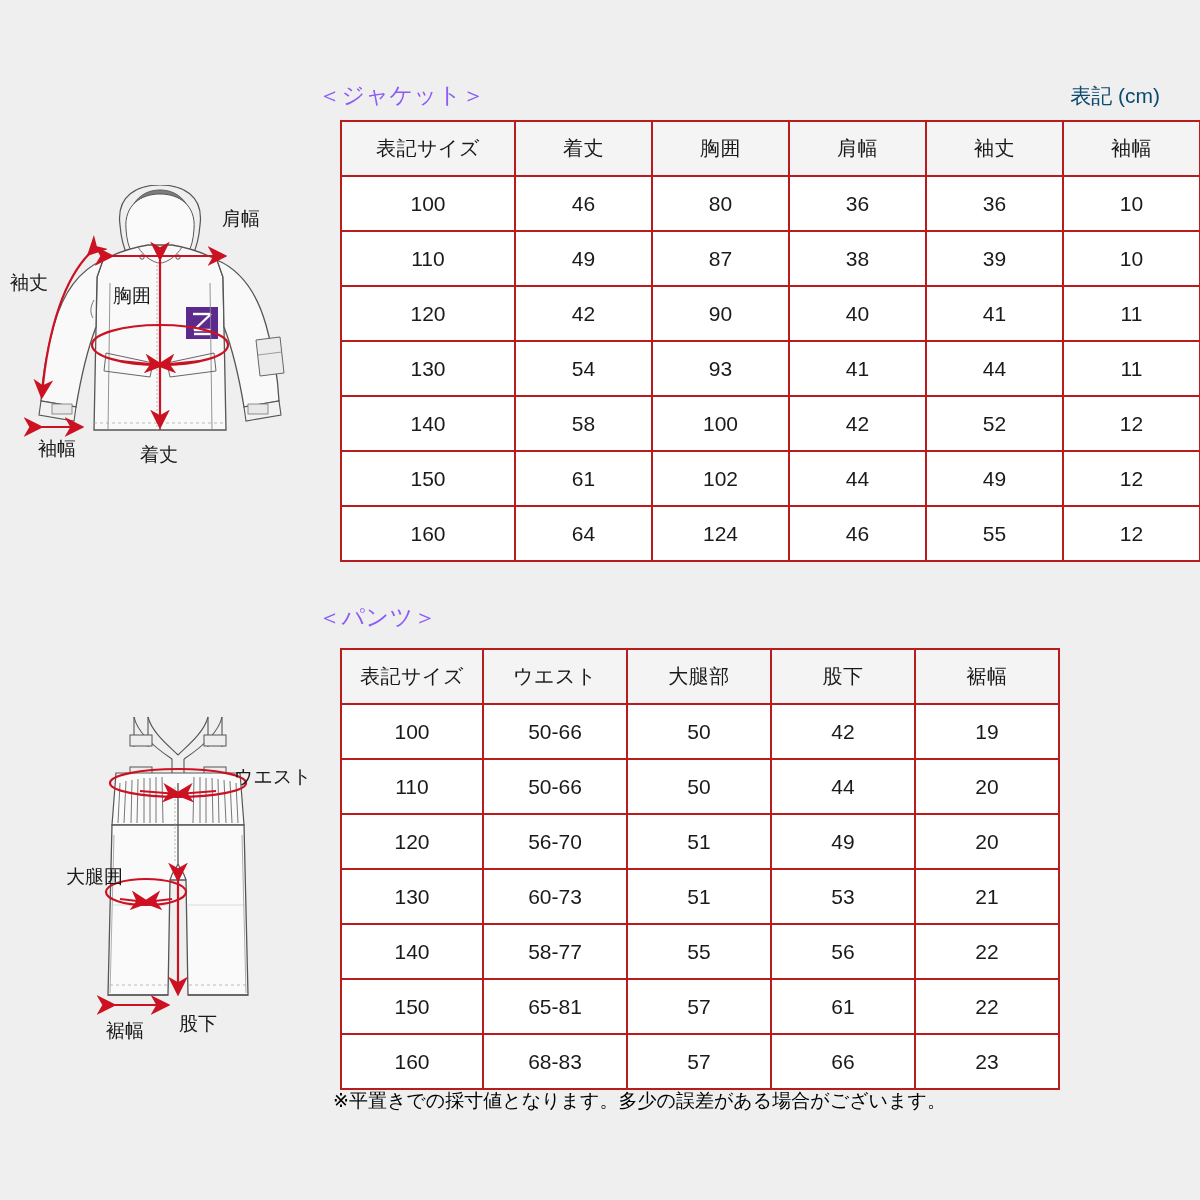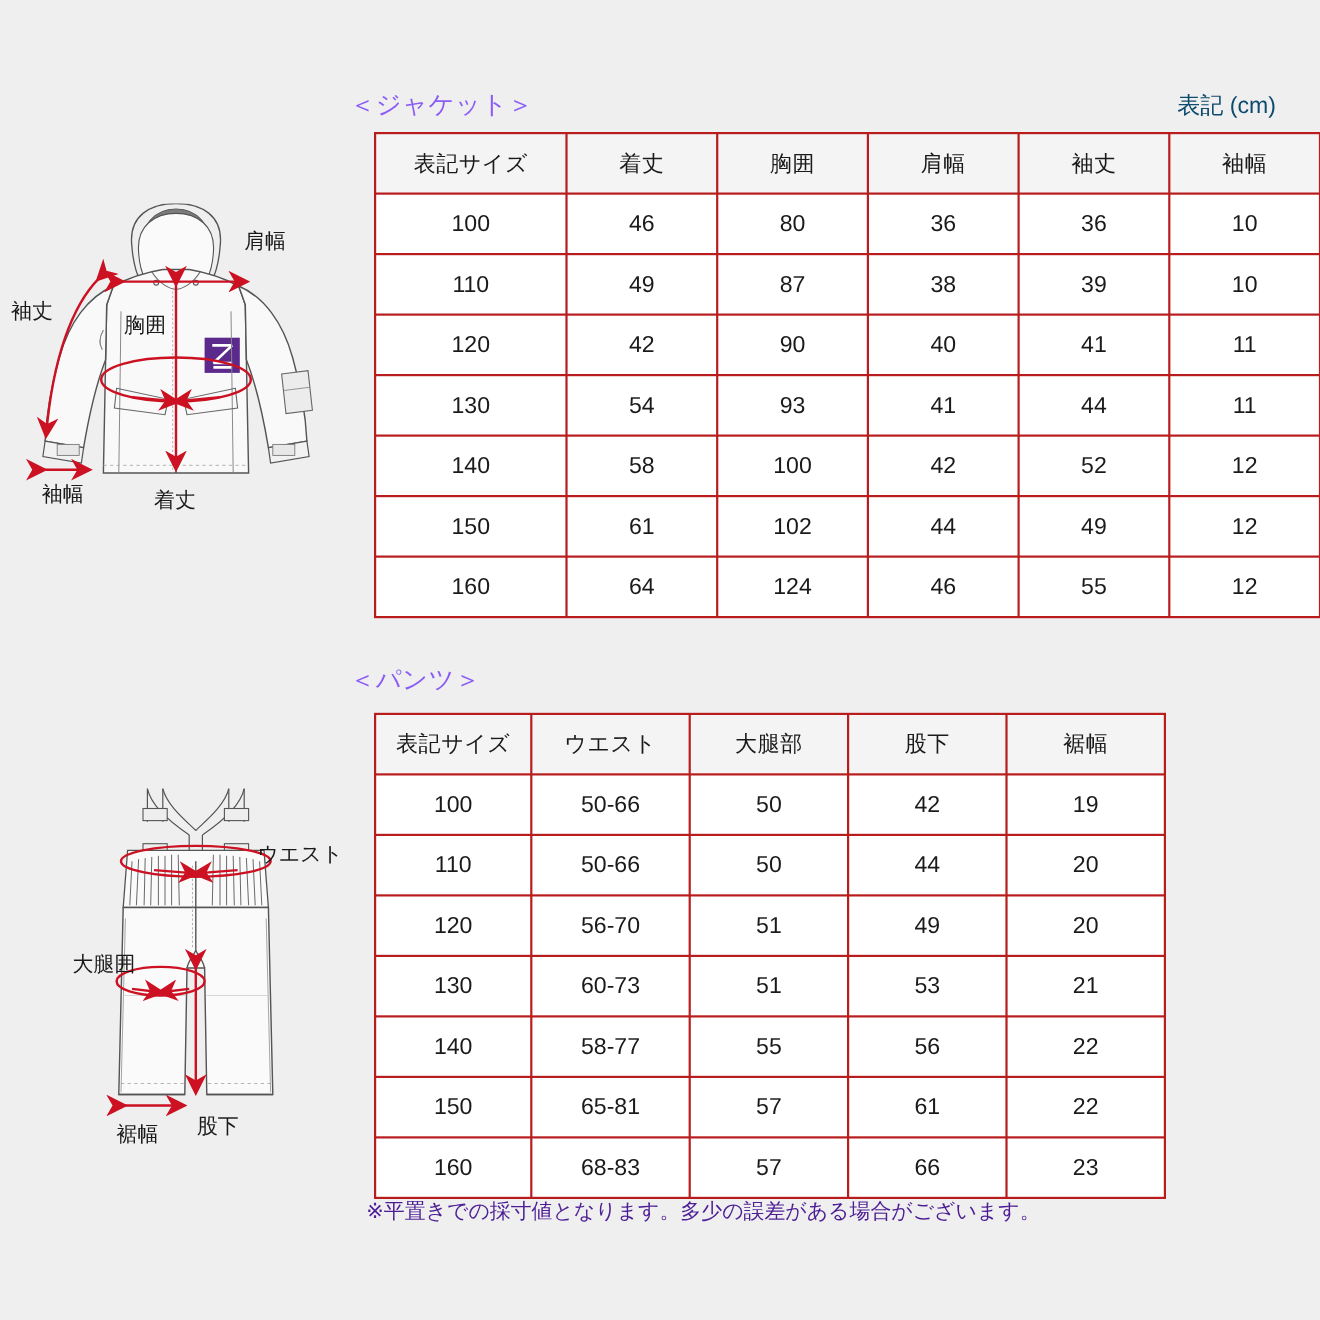--- a/index.html
+++ b/index.html
@@ -66,21 +66,21 @@
   #jacket-table col.cn { width: 135px; }
 
   #pants-table { left: 312px; top: 648px; width: 710px; }
   #pants-table col.c0 { width: 140px; }
   #pants-table col.cn { width: 142px; }
 
   
   .footnote {
     position: absolute;
     font-size: 19px;
-    color: #4c1d95;
+    color: #000000;
     white-space: nowrap;
   }
 
   
   .diagram { position: absolute; }
   .dlabel {
     font-size: 19px;
     fill: #1a1a1a;
     font-family: "Liberation Sans", "DejaVu Sans", sans-serif;
   }

